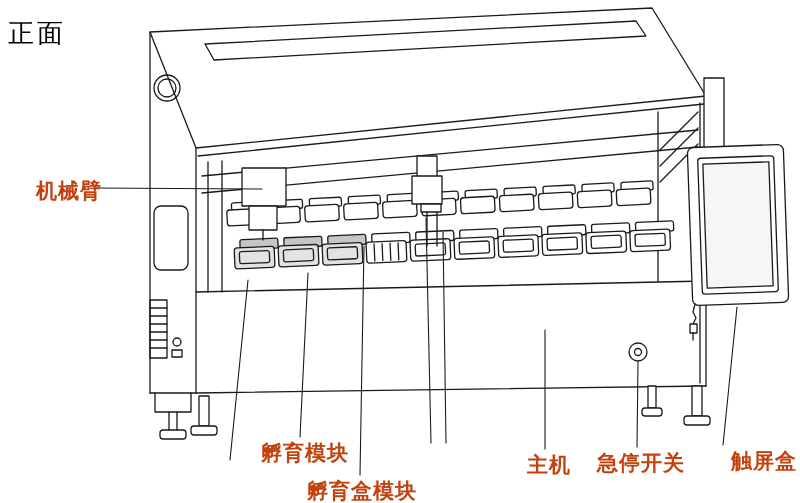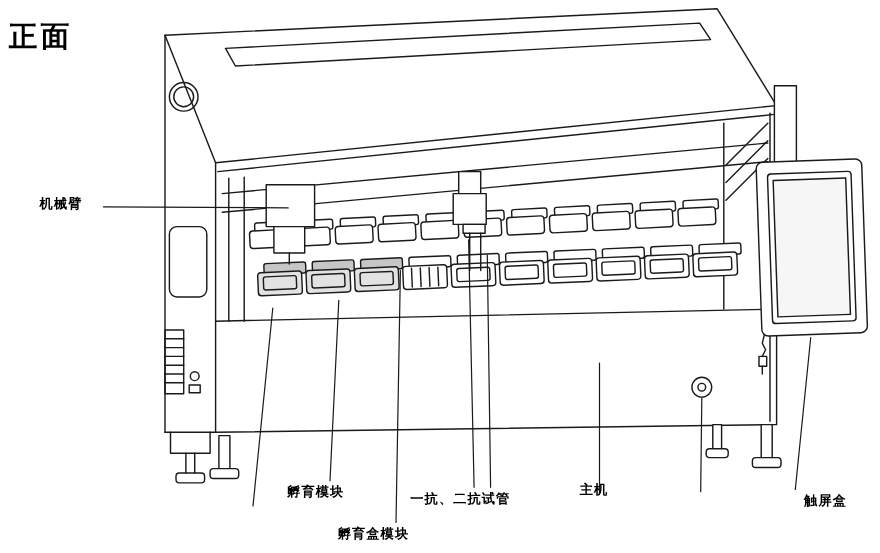--- a/index.html
+++ b/index.html
@@ -6,30 +6,30 @@
   #stage{
     position:relative;
     width:800px;height:503px;
     background:#fff;
     font-family:"Liberation Sans","DejaVu Sans",sans-serif;
     overflow:hidden;
   }
   #stage svg{position:absolute;left:0;top:0;}
   .lbl{
     position:absolute;
-    color:#000000;
+    color:#c2410c;
     font-weight:700;
-    font-size:12px;
+    font-size:21px;
     white-space:nowrap;
     letter-spacing:1px;
   }
   .title{
     position:absolute;
     color:#000;
-    font-weight:700;
+    font-weight:400;
     font-size:26px;
     letter-spacing:3px;
     white-space:nowrap;
   }
 </style>
 </head>
 <body>
 
 <div id="stage">
 
@@ -241,20 +241,20 @@
 
   <div class="title" style="left:8px;top:16px;">正面</div>
 
   <div class="lbl" style="left:36px;top:177px;">机械臂</div>
 
 
   <div class="lbl" style="left:261px;top:439px;">孵育模块</div>
 
   <div class="lbl" style="left:307px;top:477px;">孵育盒模块</div>
 
-  <div class="lbl" style="left:373px;top:445px;">一抗、二抗试管</div>
-
-  <div class="lbl" style="left:527px;top:437px;">主机</div>
-
+
+  <div class="lbl" style="left:527px;top:451px;">主机</div>
+
+  <div class="lbl" style="left:597px;top:449px;">急停开关</div>
 
   <div class="lbl" style="left:731px;top:447px;">触屏盒</div>
 
 </div>
 
 </body></html>

